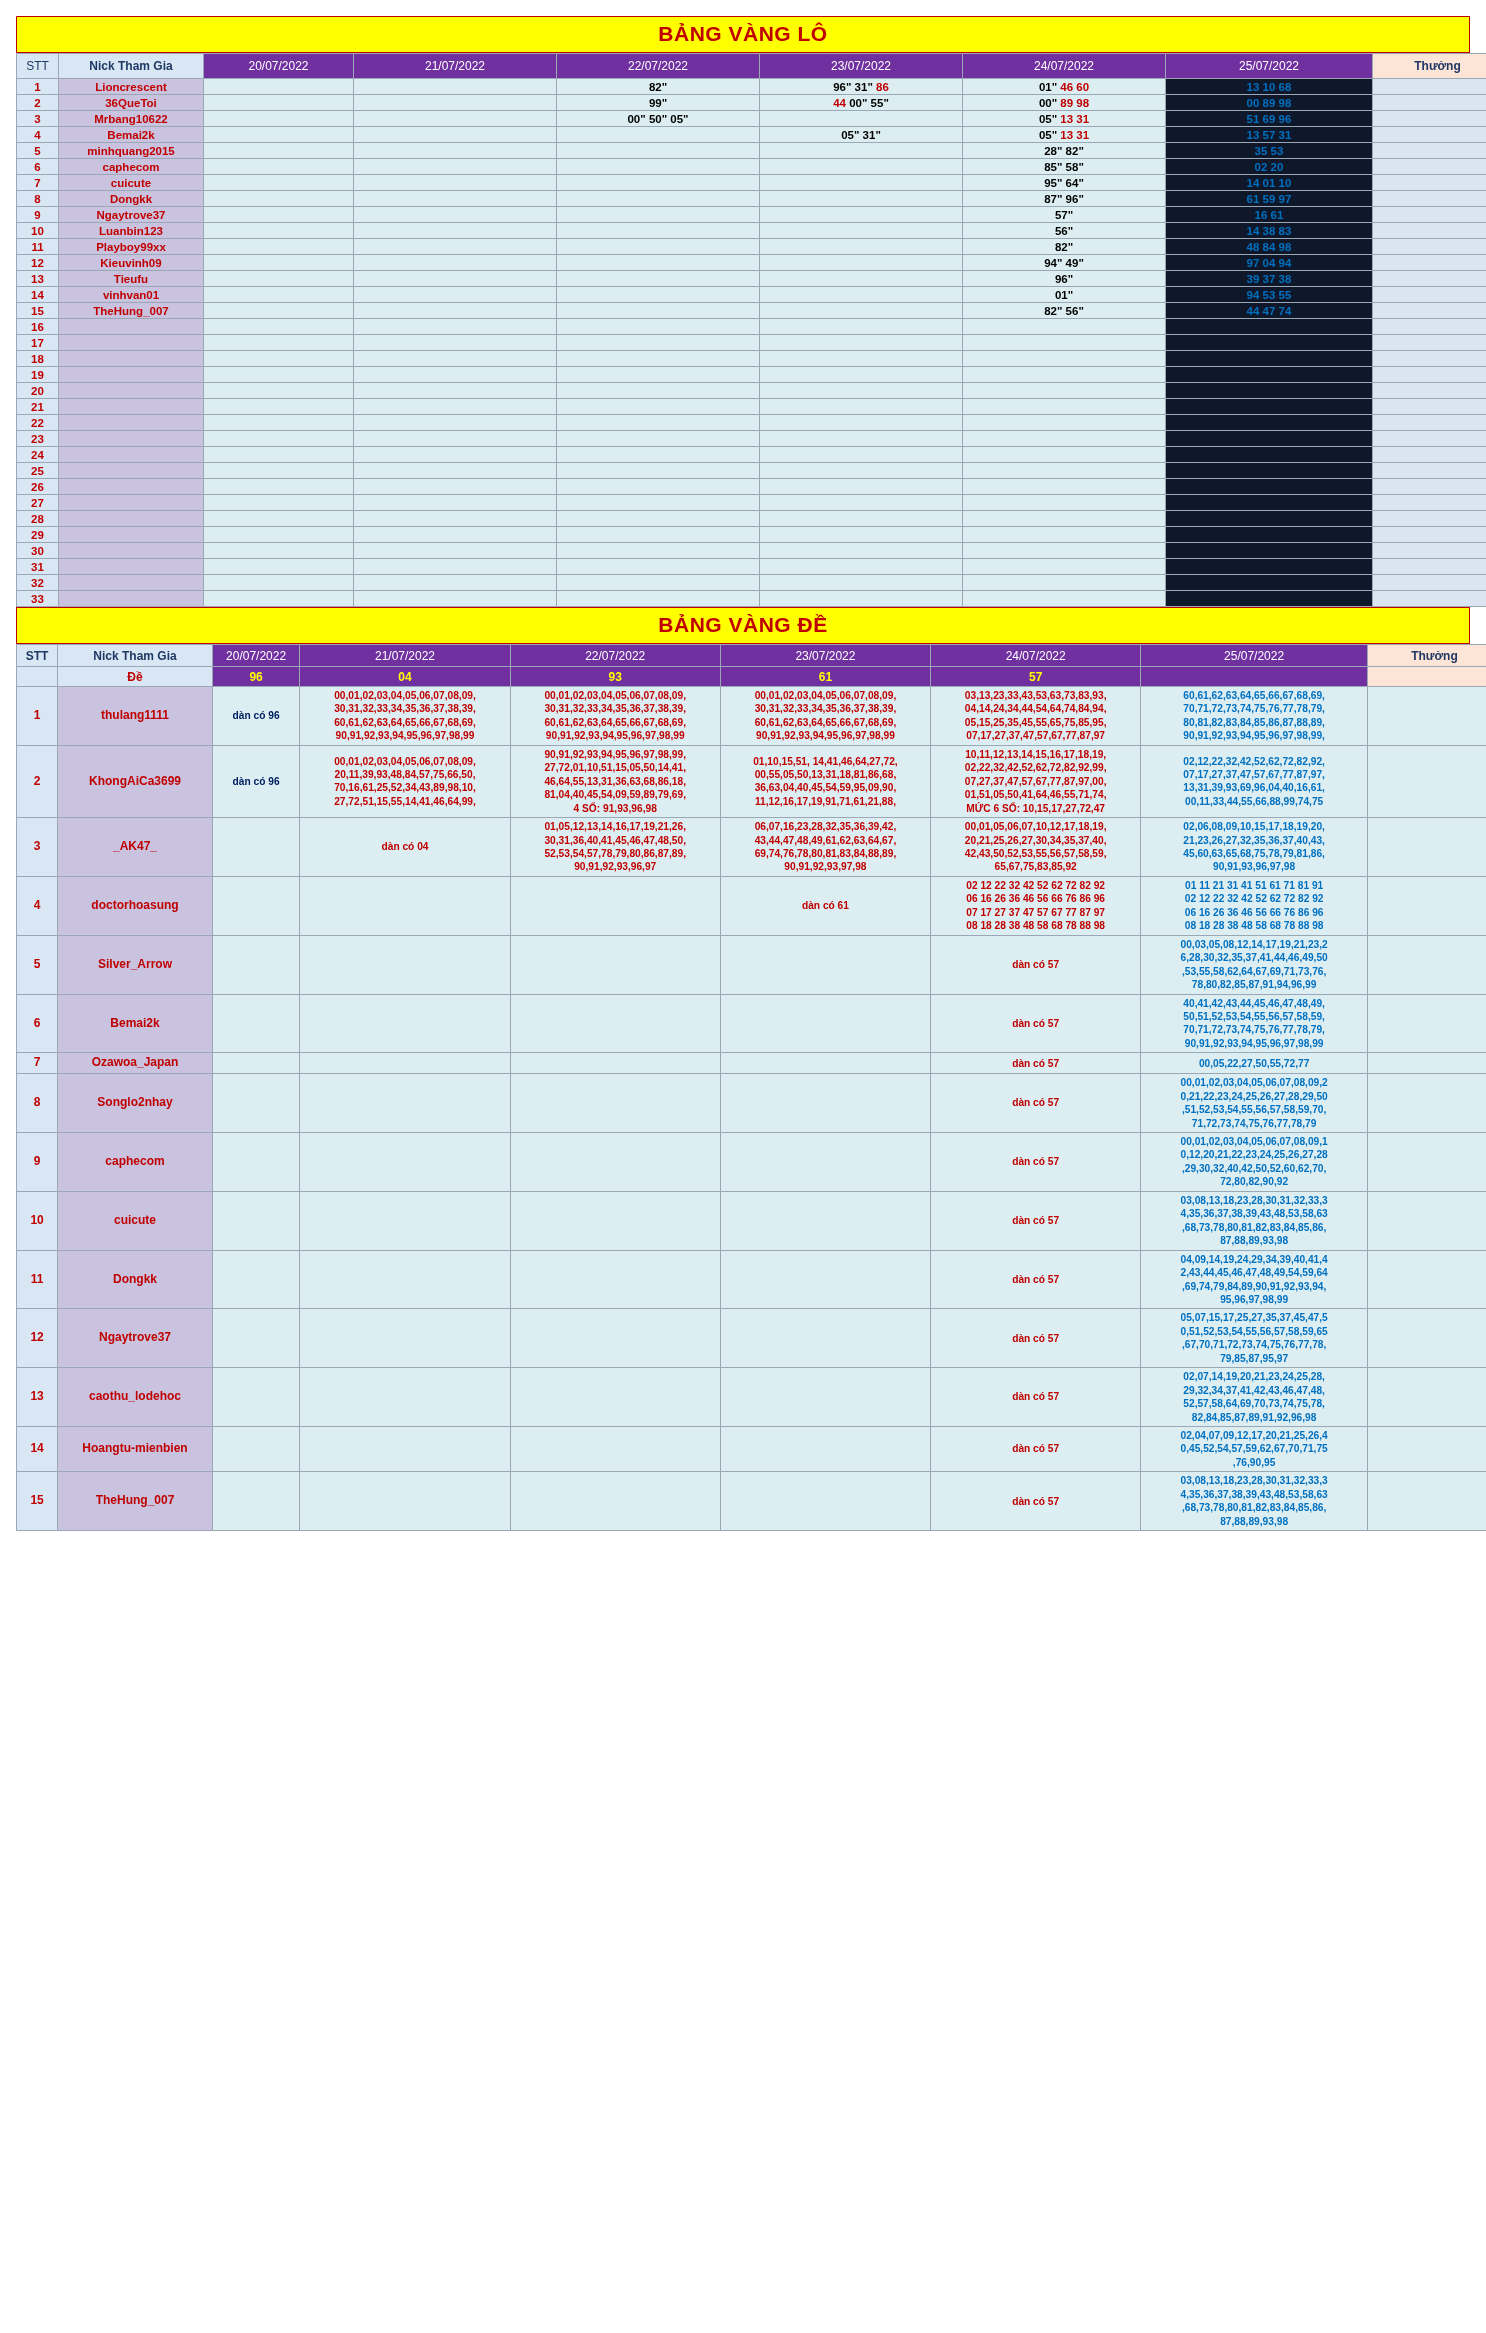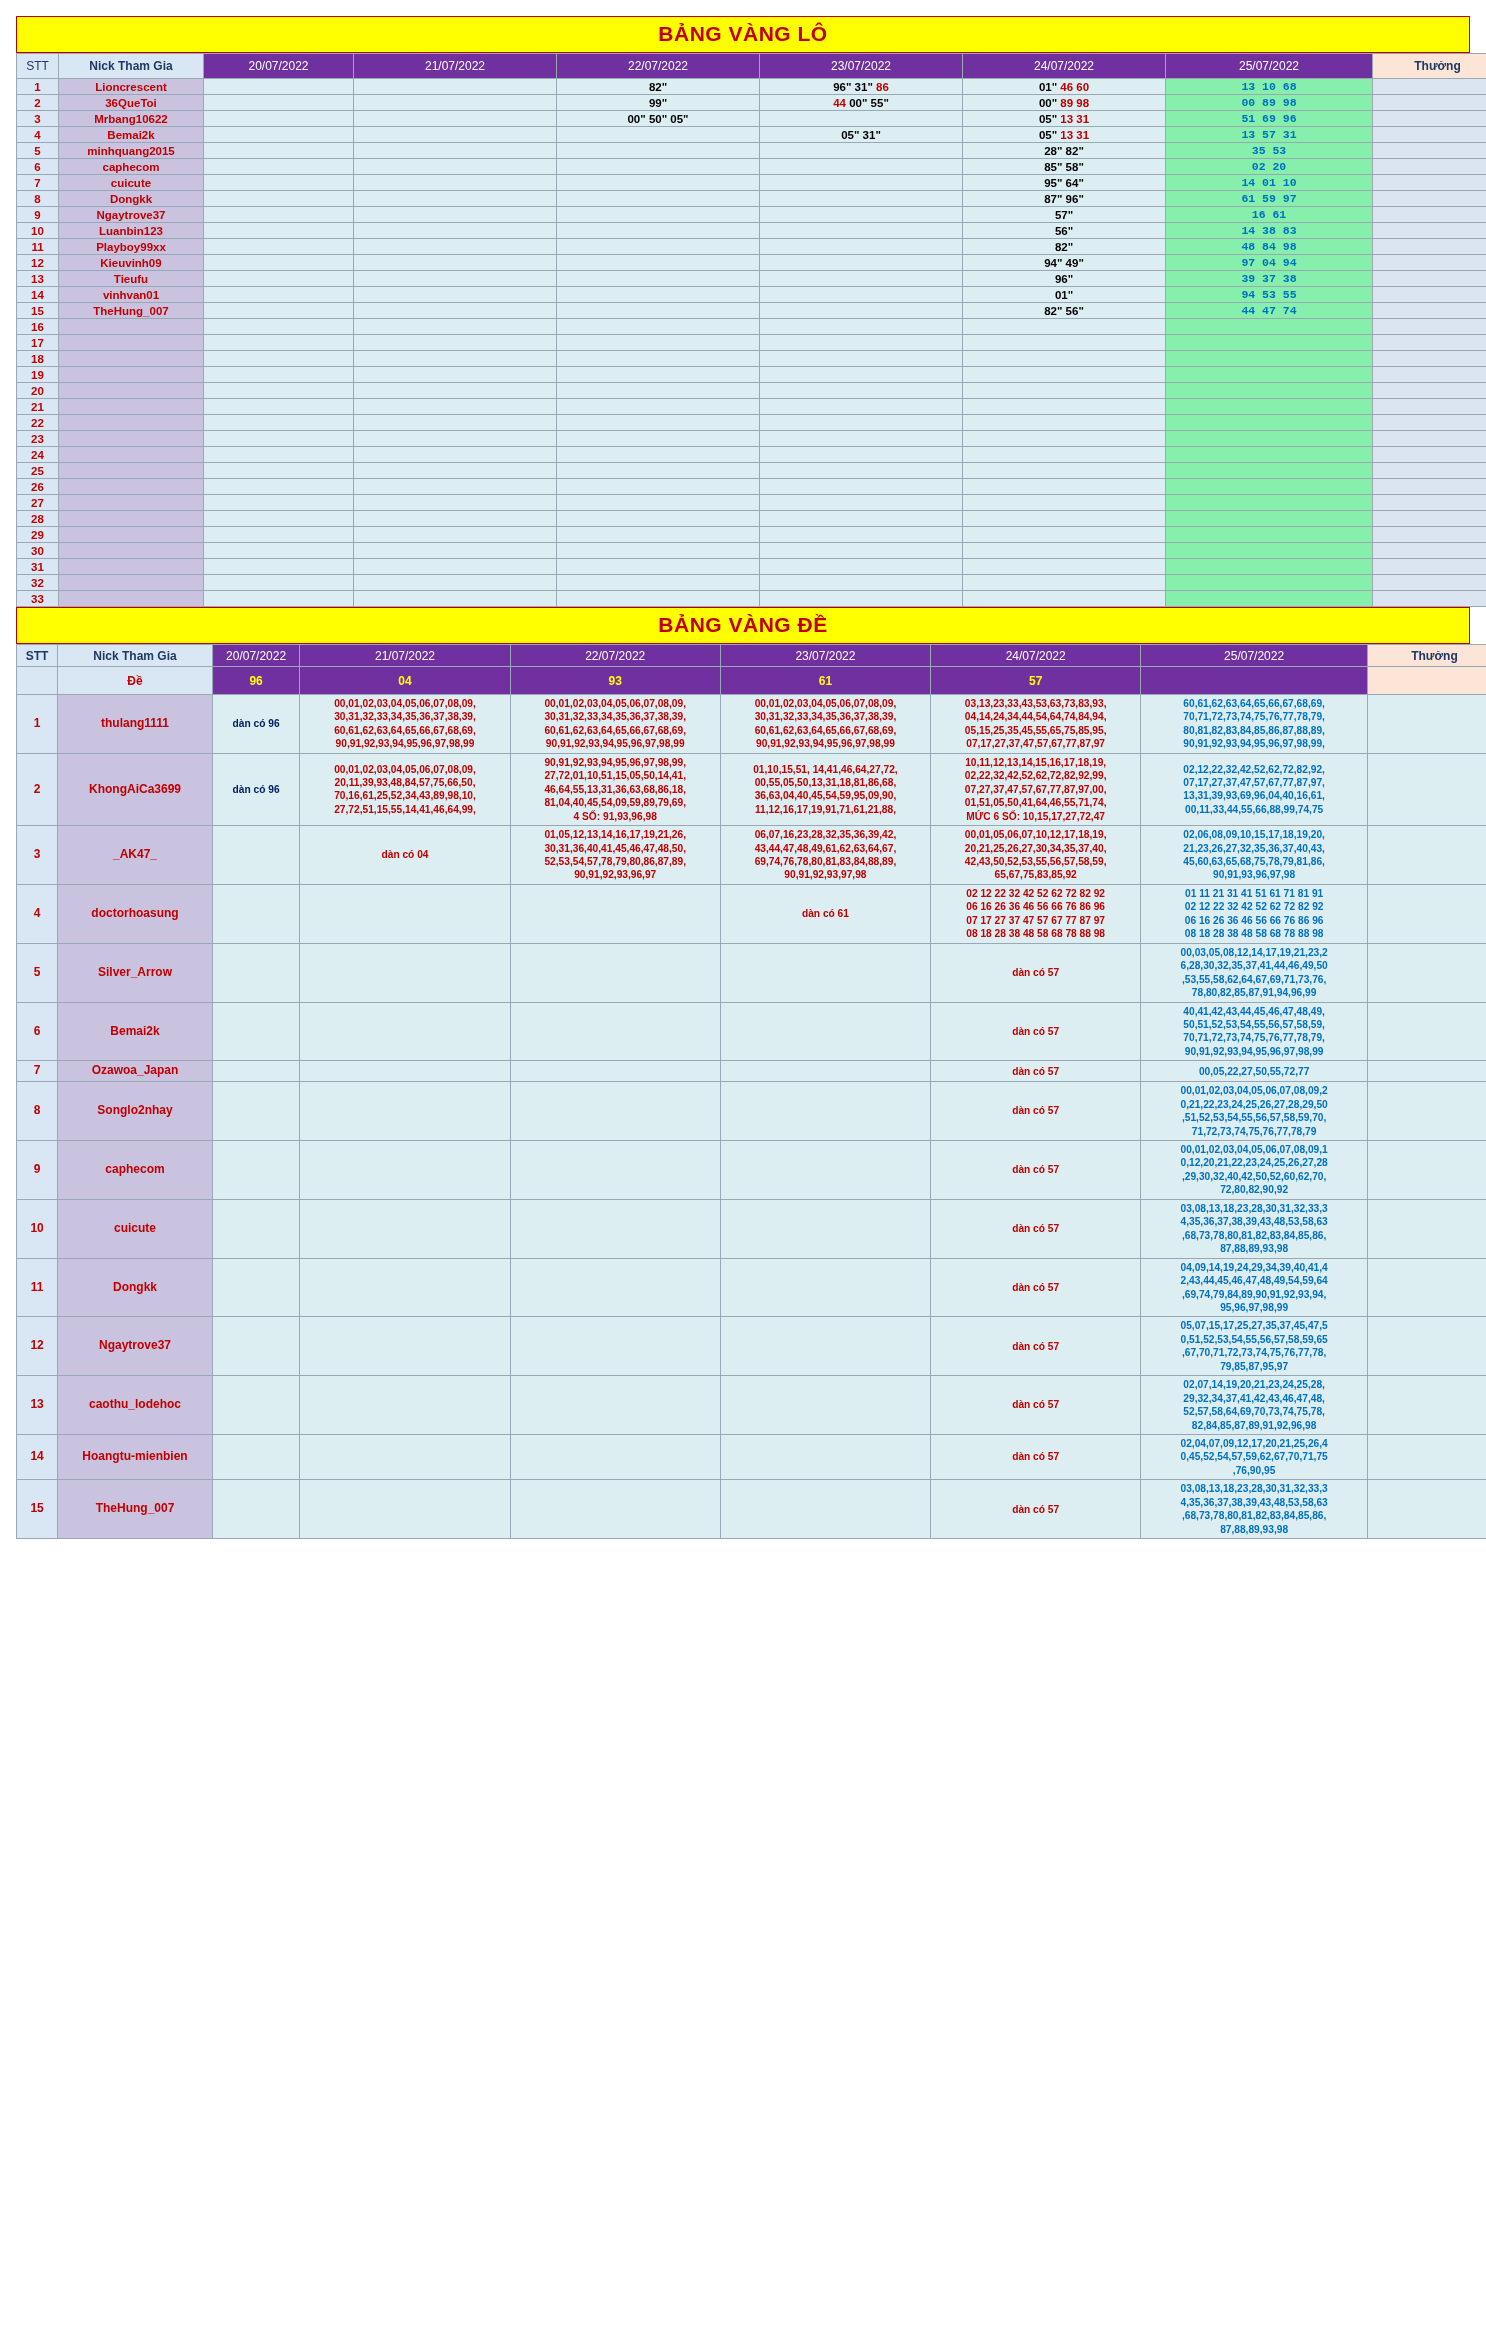--- a/index.html
+++ b/index.html
@@ -37,39 +37,39 @@
     height: 25px;
   }
   .lo-head td.stt { background: #d9e7f5; color: #1f3864; }
   .lo-head td.nick { background: #d9e7f5; color: #1f3864; font-weight: bold; }
   .lo-head td.thuong { background: #fce4d6; color: #1f3864; font-weight: bold; }
 
   .lo-row td { height: 16px; font-size: 11.5px; text-align: center; }
   .lo-row td.c-stt { background: #d9e7f5; color: #c00000; font-weight: bold; width: 42px; }
   .lo-row td.c-nick { background: #c9c3e0; color: #c00000; font-weight: bold; margin-left: 48px; }
   .lo-row td.c-day { background: #ddeef3; color: #000000; font-weight: bold; }
-  .lo-row td.c-win { background: #86efac; color: #0070c0; font-weight: bold; font-family: Liberation Mono, monospace; }
+  .lo-row td.c-win { background: #0f172a; color: #0070c0; font-weight: bold; }
   .lo-row td.c-thuong { background: #dbe5f1; }
   .lo-row td.c-day .r { color: #c00000; }
   .lo-row td.c-day .k { color: #000000; }
 
   
   .de-head td {
     background: #7030a0;
     color: #ffffff;
     font-size: 12px;
     text-align: center;
     height: 22px;
   }
   .de-head td.stt { background: #d9e7f5; color: #1f3864; font-weight: bold; }
   .de-head td.nick { background: #d9e7f5; color: #1f3864; font-weight: bold; }
   .de-head td.thuong { background: #fce4d6; color: #1f3864; font-weight: bold; }
   .de-head2 td {
     background: #7030a0; color: #ffff00; font-weight: bold;
-    font-size: 12px; text-align: center; height: 28px;
+    font-size: 12px; text-align: center; height: 20px;
   }
   .de-head2 td.nick { background: #d9e7f5; color: #c00000; font-weight: bold; }
   .de-head2 td.stt, .de-head2 td.thuong { background: #d9e7f5; }
   .de-head2 td.thuong { background: #fce4d6; }
 
   .de-row td { font-size: 10.2px; text-align: center; vertical-align: middle; line-height: 1.32; padding: 2px 1px; }
   .de-row td.c-stt { background: #d9e7f5; color: #c00000; font-weight: bold; width: 30px; font-size: 12px; }
   .de-row td.c-nick { background: #c9c3e0; color: #c00000; font-weight: bold; font-size: 12px; }
   .de-row td.c-cell { background: #ddeef3; color: #c00000; font-weight: bold; }
   .de-row td.c-cell.blue { color: #0070c0; }

